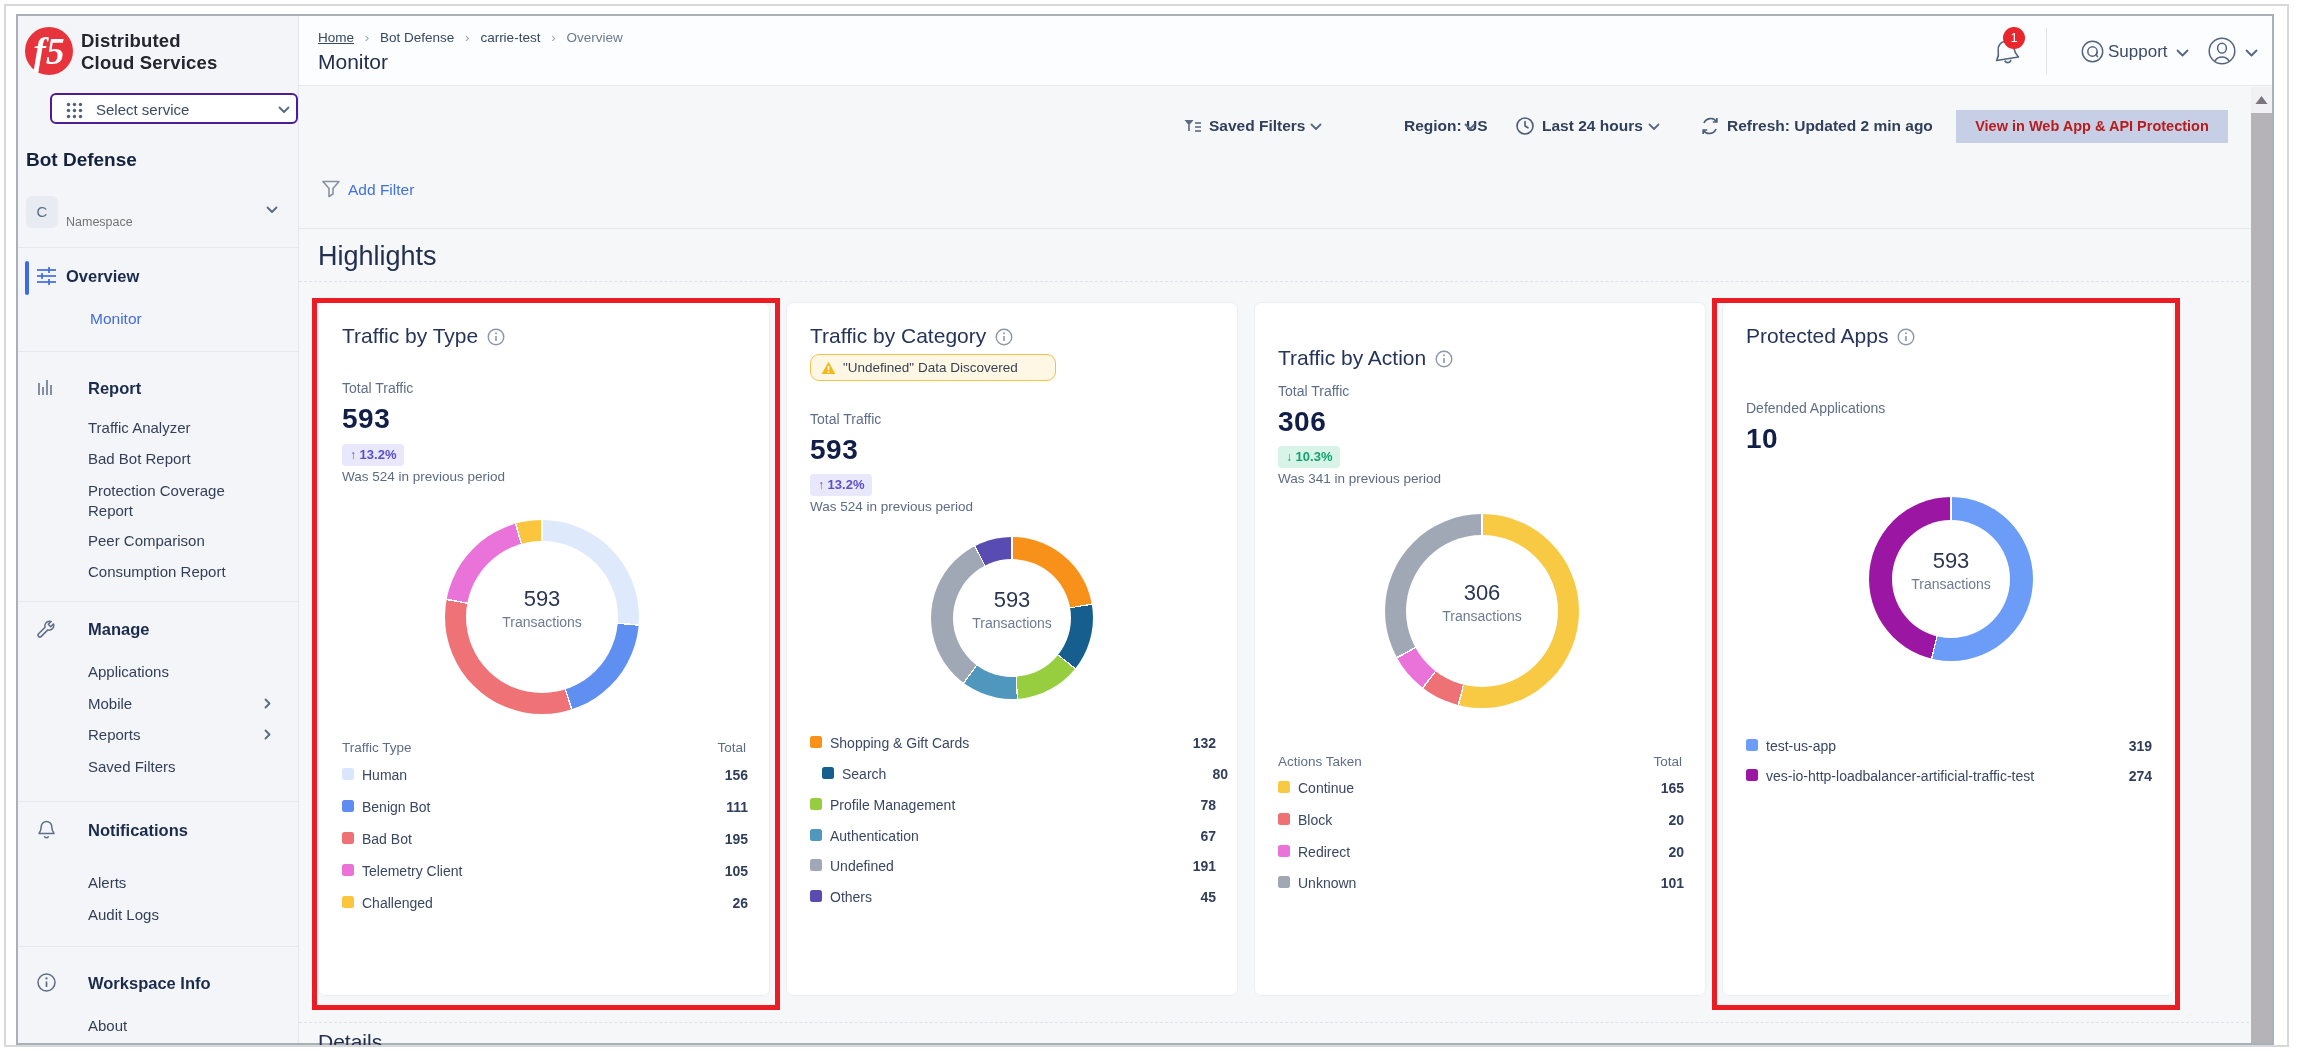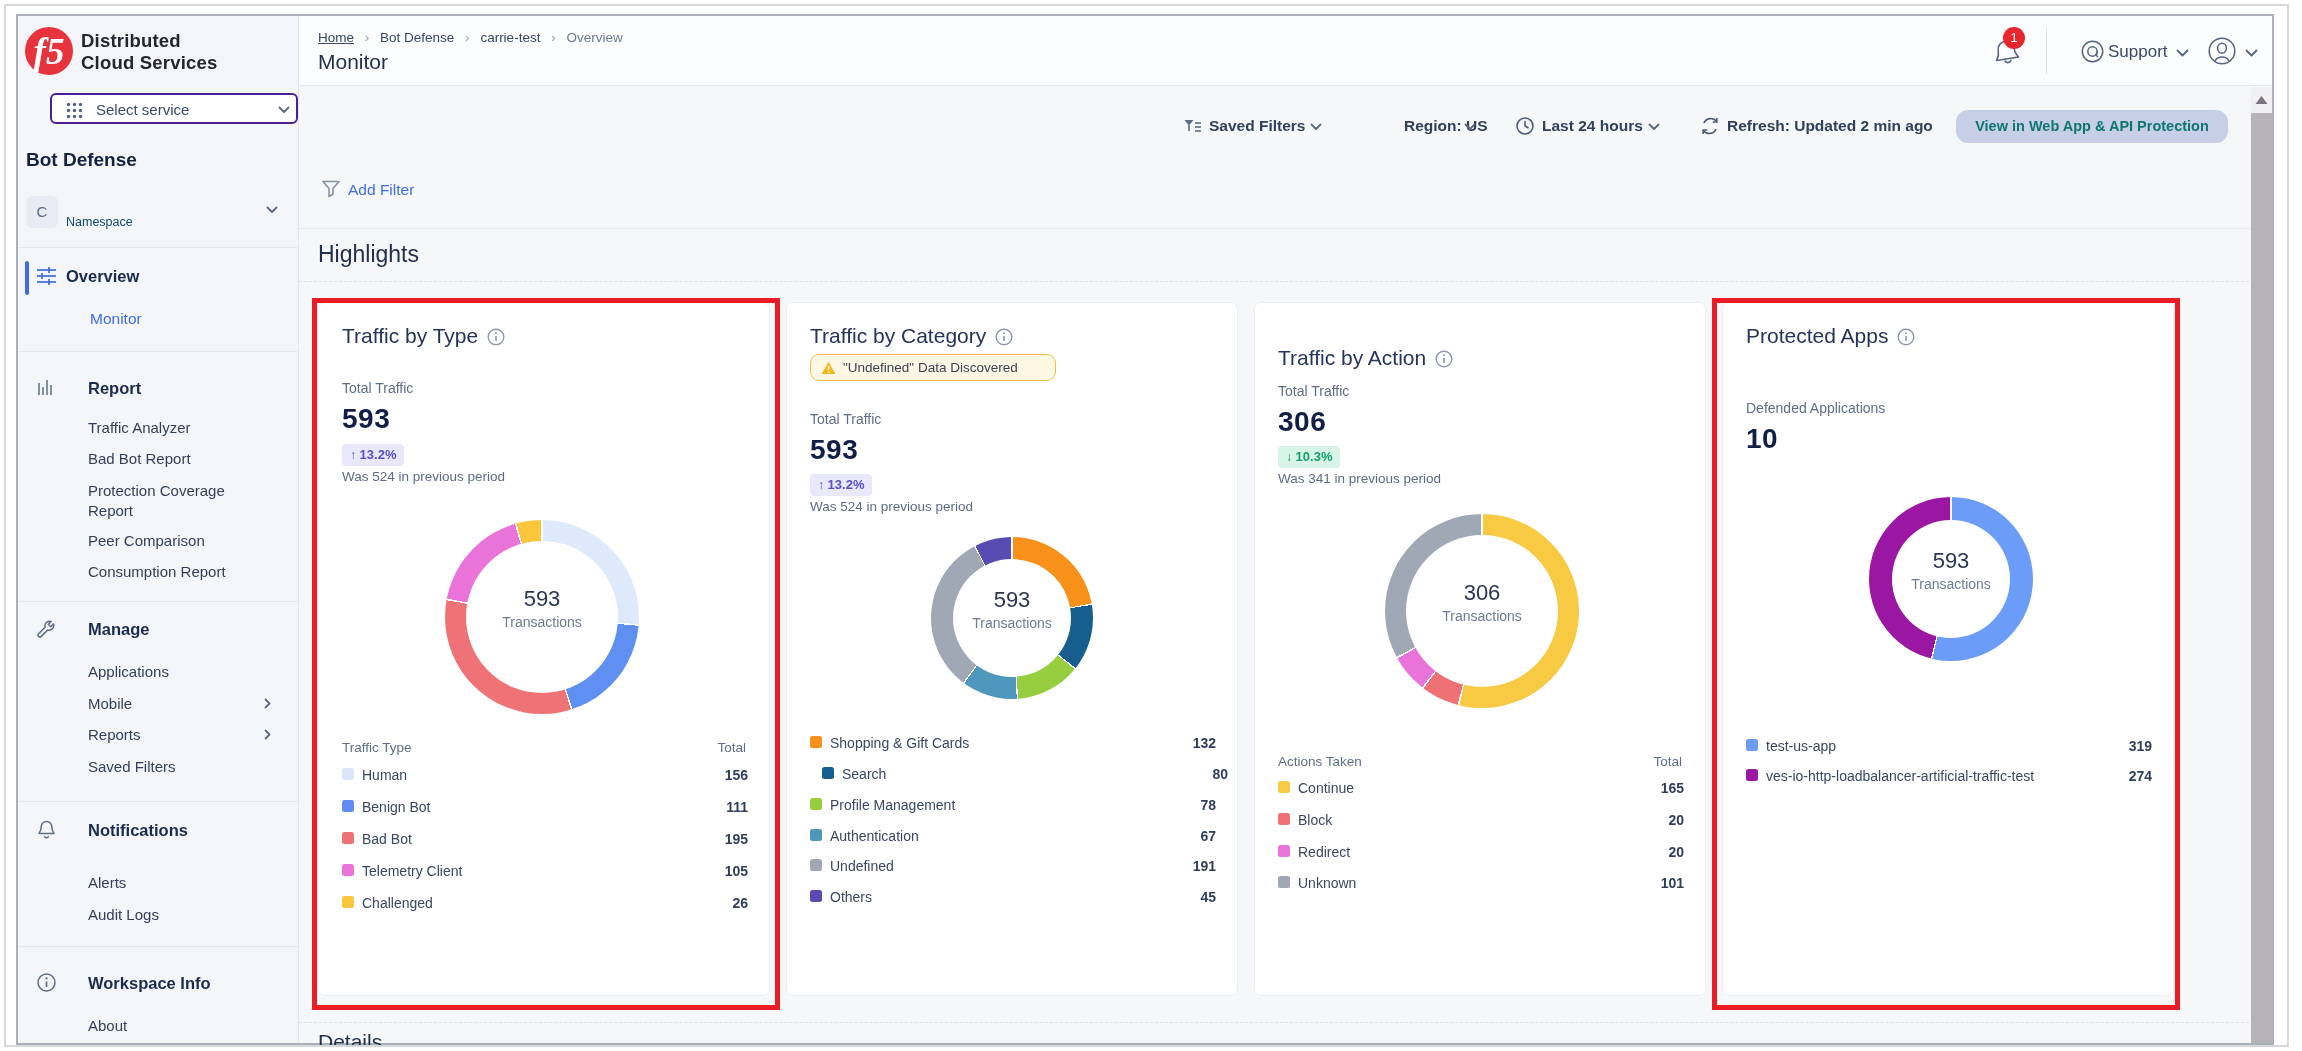--- a/index.html
+++ b/index.html
@@ -61,21 +61,21 @@
         <circle cx="14.5" cy="14.5" r="1.7"></circle>
     </g>
   </svg>
   <div class="abs" style="left:44px;top:6px;font-size:15px;color:#3a4a66;">Select service</div>
   <svg class="abs" style="left:226px;top:11px;" width="12" height="8" viewBox="0 0 12 8">
       <path class="chev" d="M1.5 1.5 L6 6 L10.5 1.5"></path>
     </svg>
 </div>
 <div class="abs" style="left:26px;top:149px;font-size:19px;font-weight:bold;color:#13223f;">Bot Defense</div>
 <div class="abs" style="left:26px;top:196px;width:32px;height:32px;background:#e8ecf2;border-radius:6px;text-align:center;line-height:32px;font-size:15px;color:#5a6a85;">C</div>
-<div class="abs" style="left:66px;top:215px;font-size:12.5px;color:#0c4a6e;">Namespace</div>
+<div class="abs" style="left:66px;top:215px;font-size:12.5px;color:#737373;">Namespace</div>
 <svg class="abs" style="left:266px;top:206px;" width="12" height="8" viewBox="0 0 12 8">
     <path class="chev" d="M1.5 1.5 L6 6 L10.5 1.5"></path>
   </svg>
 <div class="divider-h" style="left:18px;top:247px;width:280px;"></div>
 <div class="abs" style="left:25px;top:261px;width:4px;height:34px;background:#3f6be0;border-radius:2px;"></div>
 <svg class="abs" style="left:37px;top:267px;" width="19" height="18" viewBox="0 0 19 18">
   <g stroke="#3f6be0" stroke-width="1.7" fill="none">
     <line x1="0" y1="3" x2="19" y2="3"></line>
       <line x1="0" y1="9" x2="19" y2="9"></line>
       <line x1="0" y1="15" x2="19" y2="15"></line>
@@ -190,28 +190,28 @@
 <svg class="abs" style="left:1648px;top:123px;" width="12" height="8" viewBox="0 0 12 8">
     <path class="chev" d="M1.5 1.5 L6 6 L10.5 1.5"></path>
   </svg>
 <svg class="abs" style="left:1701px;top:117px;" width="18" height="18" viewBox="0 0 18 18">
   <path d="M15.5 4.5 A7.2 7.2 0 0 0 3 6" fill="none" stroke="#4d5c77" stroke-width="1.7"></path>
   <path d="M15.8 1 L15.8 5 L11.8 5" fill="none" stroke="#4d5c77" stroke-width="1.7"></path>
   <path d="M2.5 13.5 A7.2 7.2 0 0 0 15 12" fill="none" stroke="#4d5c77" stroke-width="1.7"></path>
   <path d="M2.2 17 L2.2 13 L6.2 13" fill="none" stroke="#4d5c77" stroke-width="1.7"></path>
 </svg>
 <div class="abs" style="left:1727px;top:117px;font-size:15.5px;font-weight:bold;color:#303f5c;">Refresh: Updated 2 min ago</div>
-<div class="abs" style="left:1956px;top:110px;width:272px;height:33px;background:#c7cfe7;border-radius:12px;color:#0f766e;font-size:14.5px;font-weight:bold;text-align:center;line-height:33px;">View in Web App &amp; API Protection</div>
+<div class="abs" style="left:1956px;top:110px;width:272px;height:33px;background:#c7cfe7;border-radius:0;color:#b91c1c;font-size:14.5px;font-weight:bold;text-align:center;line-height:33px;">View in Web App &amp; API Protection</div>
 <svg class="abs" style="left:322px;top:180px;" width="18" height="18" viewBox="0 0 18 18">
   <path d="M1 1.5 L17 1.5 L11 8.5 L11 14 L7 16.5 L7 8.5 Z" fill="none" stroke="#8892a4" stroke-width="1.6" stroke-linejoin="round"></path>
 </svg>
 <div class="abs" style="left:348px;top:181px;font-size:15.5px;color:#4270e2;">Add Filter</div>
 
 <div class="divider-h" style="left:299px;top:228px;width:1955px;"></div>
-<div class="abs" style="left:318px;top:241px;font-size:23px;color:#222f4e;">Highlights</div>
+<div class="abs" style="left:318px;top:241px;font-size:27px;color:#222f4e;">Highlights</div>
 <div class="divider-dash" style="left:299px;top:281px;width:1955px;"></div>
 <div class="divider-dash" style="left:299px;top:1022px;width:1955px;"></div>
 <div class="abs" style="left:299px;top:1028px;width:1955px;height:17px;overflow:hidden;">
   <div style="position:absolute;left:19px;top:2px;font-size:21px;color:#222f4e;">Details</div>
 </div>
 
 <div class="card" style="left:318px;">
   <div class="card-title" style="left:23px;top:21px;display:flex;align-items:center;gap:9px;">Traffic by Type<svg width="18" height="18" viewBox="0 0 18 18" style="flex:0 0 auto;margin-top:2px;">
         <circle cx="9" cy="9" r="7.8" fill="none" stroke="#8d97a9" stroke-width="1.4"></circle>
         <line x1="9" y1="8" x2="9" y2="13" stroke="#8d97a9" stroke-width="1.6"></line>

